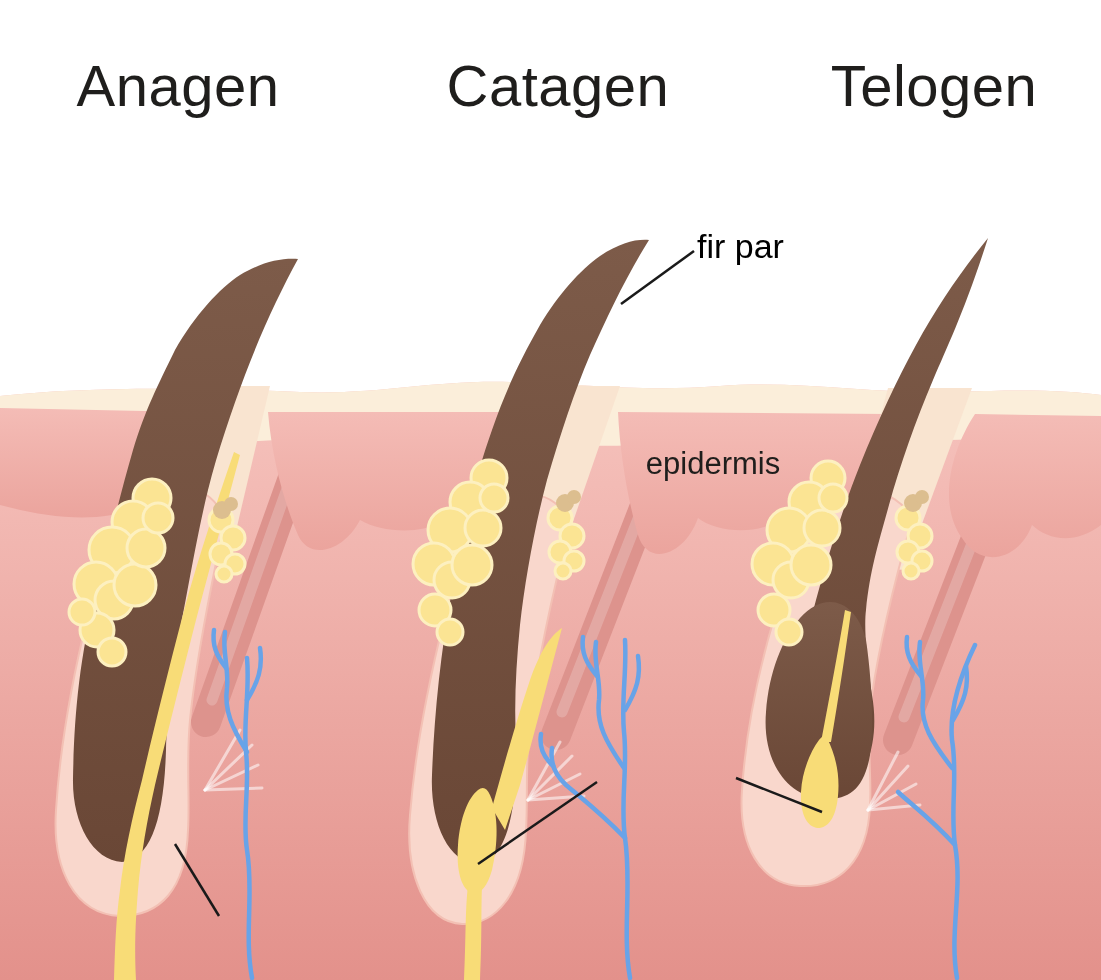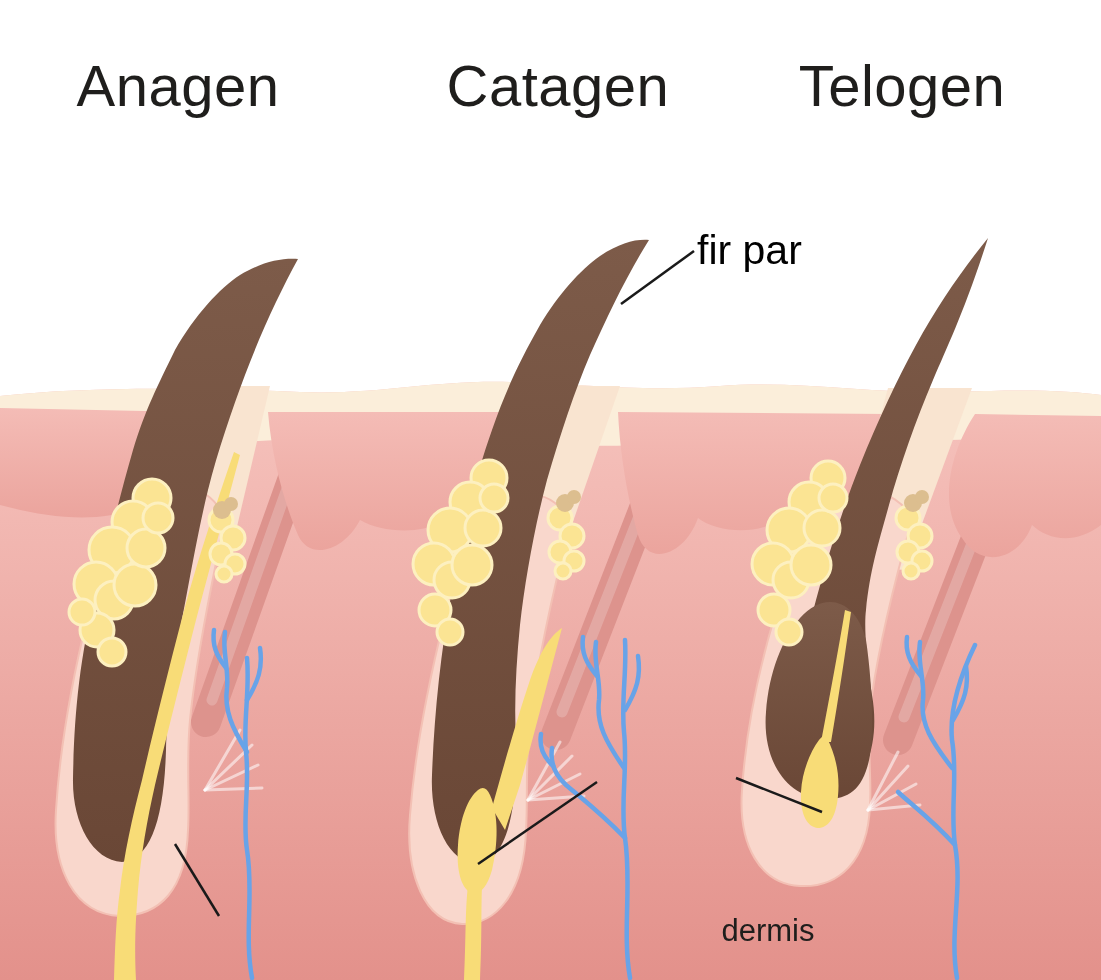--- a/index.html
+++ b/index.html
@@ -14,21 +14,21 @@
   .phase-title{
     position:absolute;top:56px;width:300px;
     text-align:center;
     font-size:58px;line-height:1.05;
     color:var(--heading_text,#1f1e1c);
     letter-spacing:0.5px;
   }
   .anno{
     position:absolute;
     color:var(--label_text,#000);
-    font-size:41px;line-height:1.08;
+    font-size:34px;line-height:1.08;
     white-space:pre-line;
   }
   .anno.soft{color:var(--heading_text,#262420);font-size:31px;}
   .anno.center{text-align:center;}
 </style>
 </head>
 <body>
 
 <div class="stage">
 
@@ -215,18 +215,18 @@
   <g fill="none" style="stroke:var(--leader_line,#1a1a1a)" stroke-width="2.5">
     <path d="M 694,251 L 621,304"></path>
     <path d="M 597,782 L 478,864"></path>
     <path d="M 736,778 L 822,812"></path>
     <path d="M 175,844 L 219,916"></path>
   </g>
 </svg>
 
 <div class="phase-title" style="left:28px">Anagen</div>
 <div class="phase-title" style="left:408px">Catagen</div>
-<div class="phase-title" style="left:752px">Telogen</div>
+<div class="phase-title" style="left:784px">Telogen</div>
 
 <div class="anno" style="left:697px;top:228px">fir par</div>
-<div class="anno soft center" style="left:688px;top:914px;width:160px">dermis</div>
+<div class="anno soft center" style="left:613px;top:447px;width:200px">epidermis</div>
 
 </div>
 
 </body></html>

